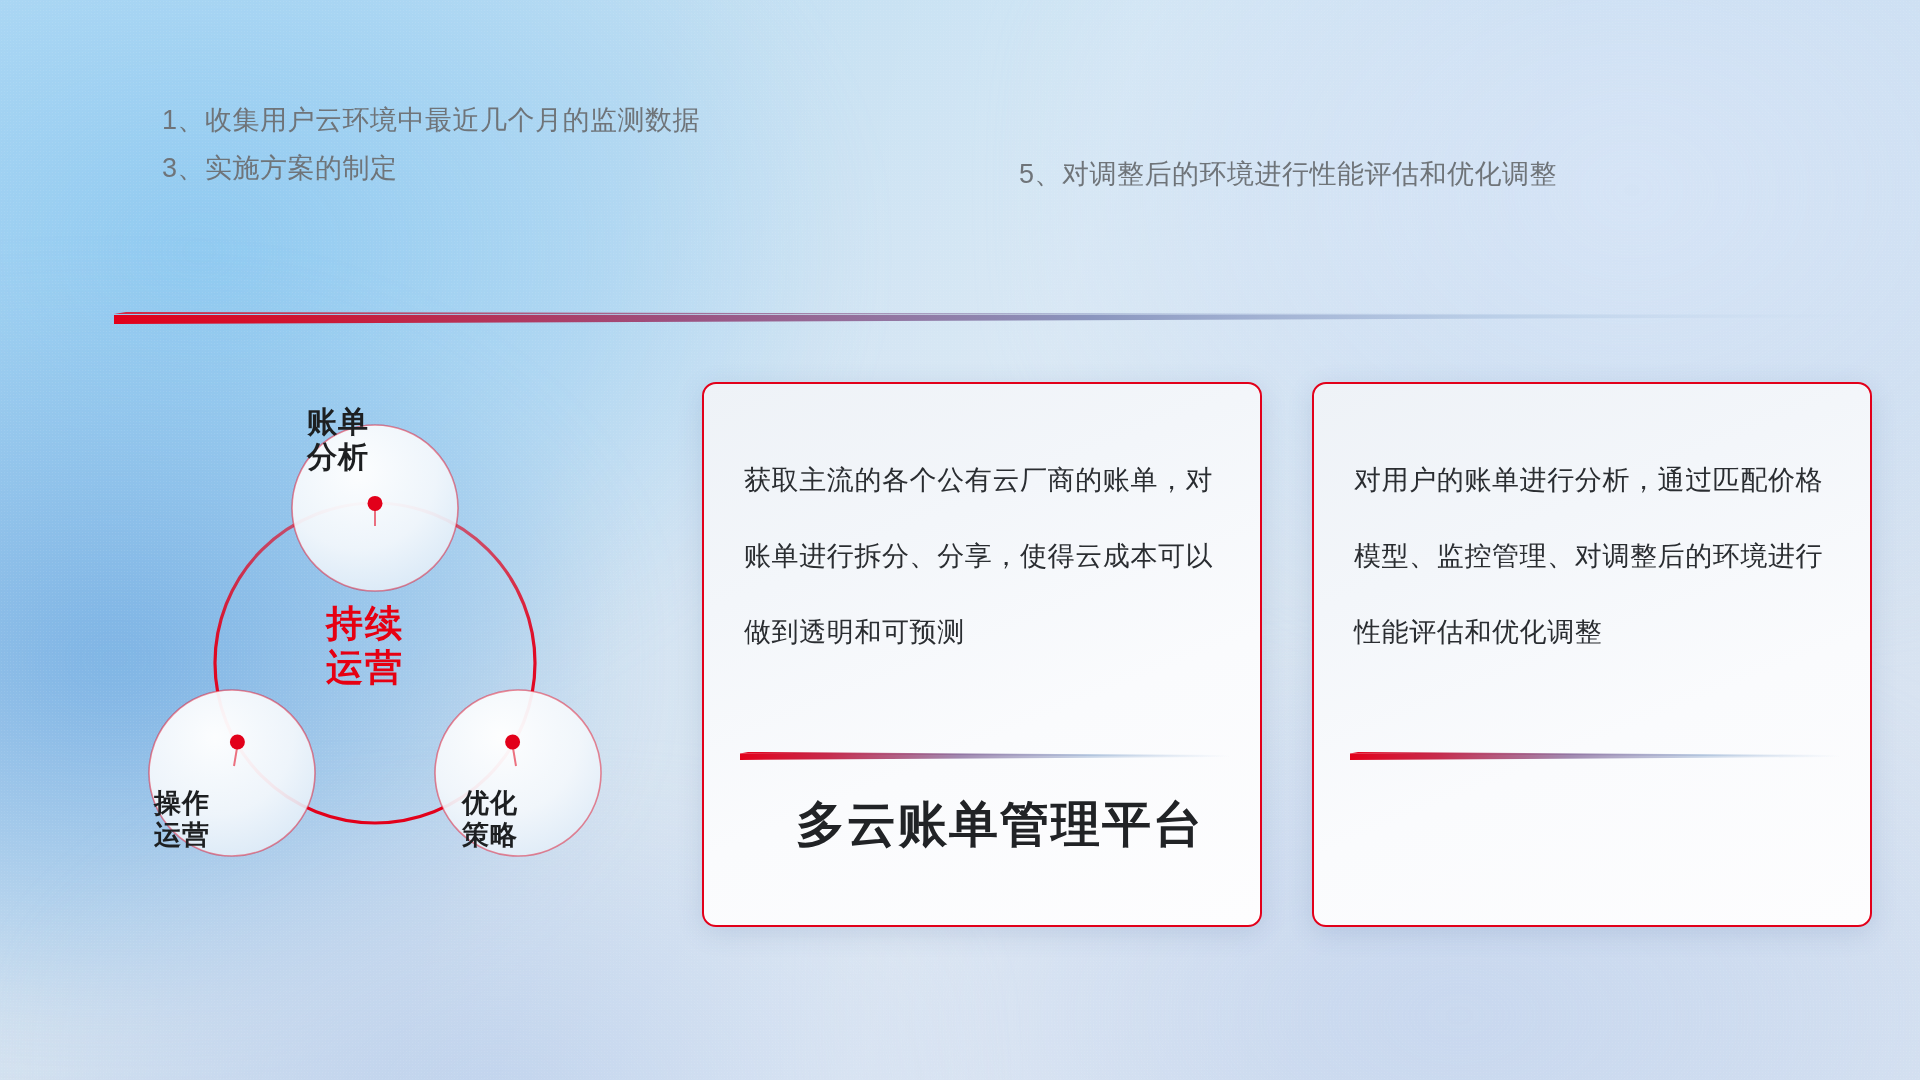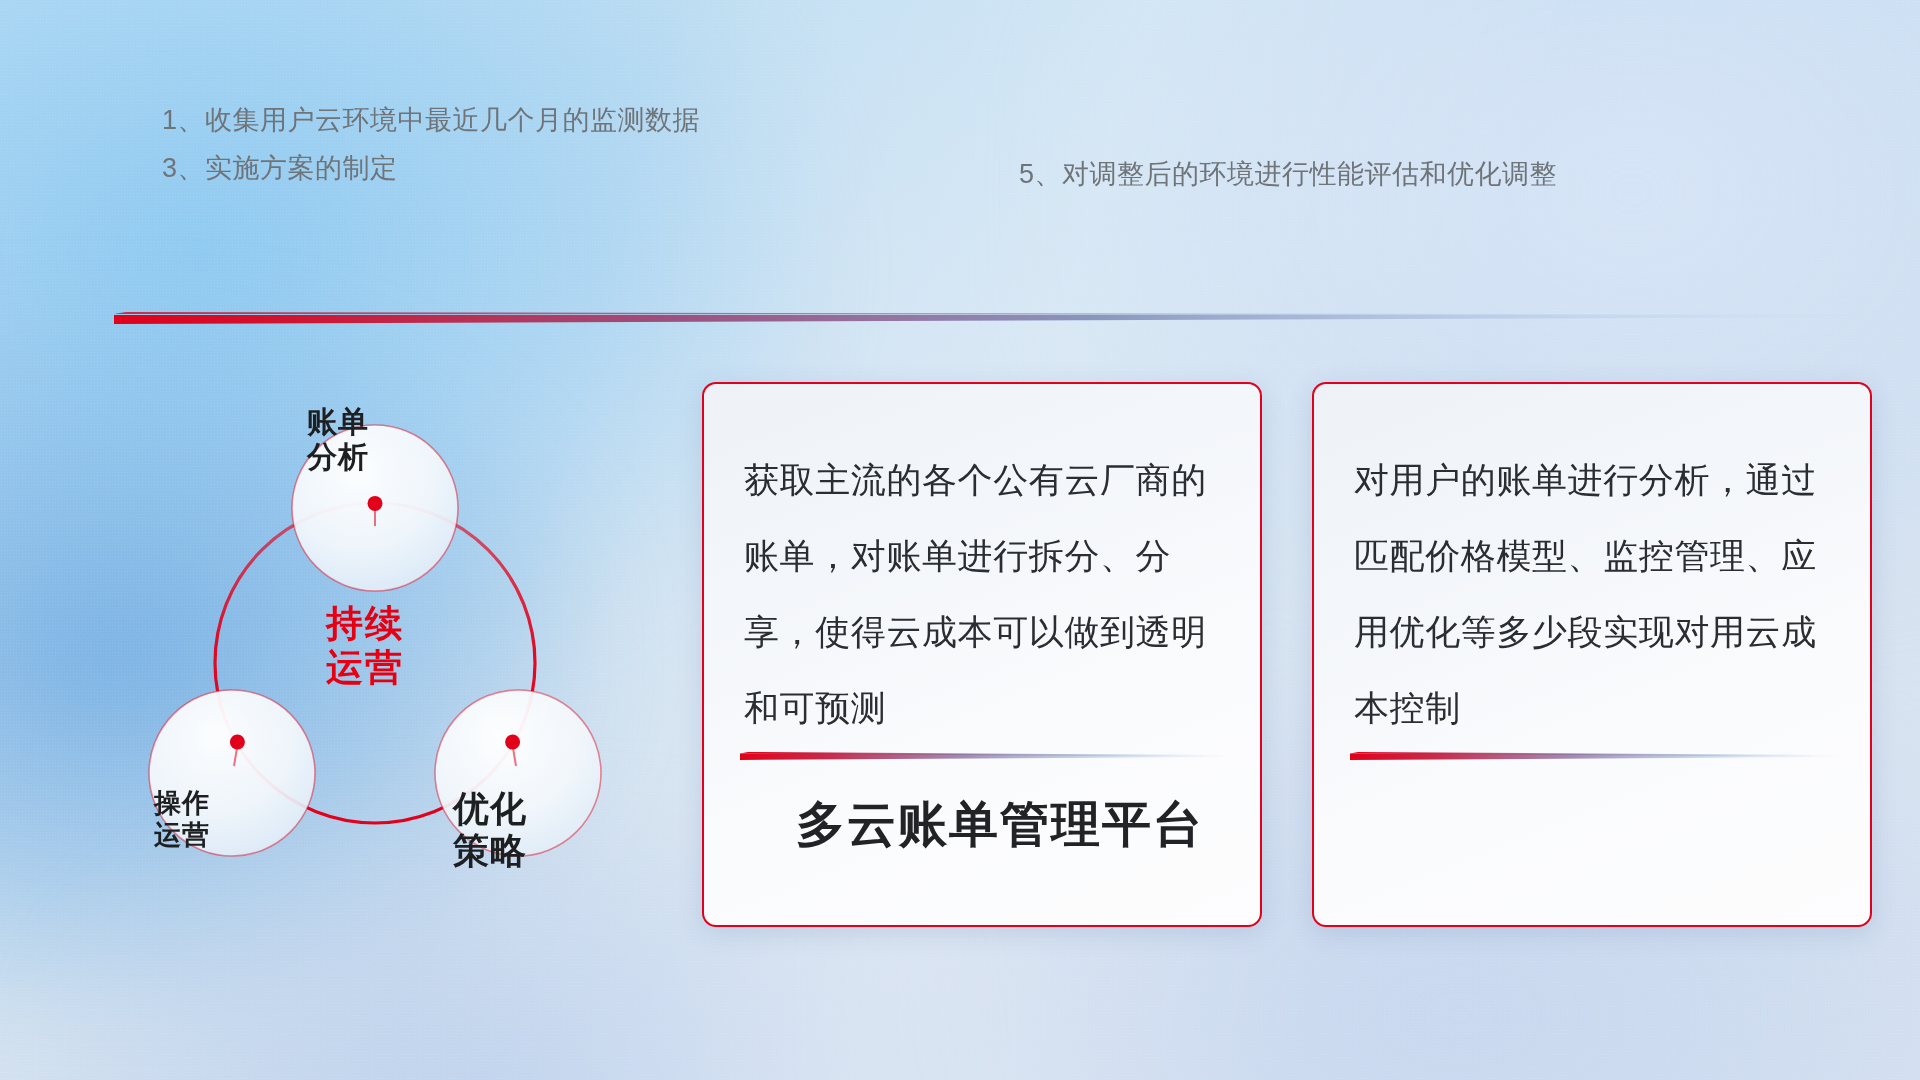--- a/index.html
+++ b/index.html
@@ -72,41 +72,41 @@
   
   .venn { position:absolute; left:96px; top:348px; width:530px; height:590px; }
   .venn svg { display:block; width:100%; height:100%; overflow:visible; }
 
   .venn-label {
     position:absolute; text-align:center; color:#1d1f21; font-weight:bold;
     line-height:1.18; white-space:pre-line; letter-spacing:1px;
   }
   .lbl-billing  { left:244px; top:404px;  width:160px; font-size:30px; }
   .lbl-ops      { left:88px;  top:788px;  width:160px; font-size:27px; }
-  .lbl-strategy { left:396px; top:788px;  width:160px; font-size:36px; }
+  .lbl-strategy { left:396px; top:788px;  width:160px; font-size:27px; }
   .lbl-center {
     left:256px; top:602px; width:190px; font-size:37px; color:#E60012;
     letter-spacing:2px;
   }
 
   
   .card {
     position:absolute; top:382px; width:560px; height:545px;
     border:2px solid #E2001A;
     border-radius:14px;
     background:linear-gradient(158deg,#eef2f7 0%, #f3f6fa 30%, #fafbfd 62%, #fdfdfe 100%);
     box-shadow:0 6px 26px rgba(60,95,150,0.16);
     overflow:hidden;
   }
   .card-1 { left:688px; }
   .card-2 { left:1298px; }
 
   .card-body {
     position:absolute; left:40px; right:34px; top:58px;
-    font-size:35px; color:#2a2d31; line-height:76px; letter-spacing:.6px;
+    font-size:27px; color:#2a2d31; line-height:76px; letter-spacing:.6px;
   }
   .card-rule {
     position:absolute; left:36px; top:368px; width:490px; height:9px;
   }
   .card-rule svg { display:block; width:100%; height:100%; }
   .card-title {
     position:absolute; left:0; right:0; top:408px;
     text-align:center; font-size:49px; font-weight:bold;
     color:#212326; letter-spacing:2px;padding-left:36px;
   }
@@ -210,21 +210,21 @@
           </linearGradient>
         </defs>
         <polygon points="0,1.5 8,0 490,3 490,5" fill="url(#cardGrad1)"></polygon>
         <polygon points="0,1.5 0,8 490,5 490,3" fill="url(#cardGrad1)"></polygon>
       </svg>
     </div>
     <div class="card-title">多云账单管理平台</div>
   </div>
 
   <div class="card card-2">
-    <div class="card-body">对用户的账单进行分析，通过匹配价格模型、监控管理、应用优化等多少段实现对用云成本控制</div>
+    <div class="card-body">对用户的账单进行分析，通过匹配价格模型、监控管理、对调整后的环境进行性能评估和优化调整</div>
     <div class="card-rule">
       <svg viewBox="0 0 490 9" preserveAspectRatio="none">
         <defs>
           <linearGradient id="cardGrad2" x1="0" y1="0" x2="1" y2="0">
             <stop offset="0" stop-color="#E2001A" stop-opacity="1"></stop>
             <stop offset="0.18" stop-color="#C42144" stop-opacity=".95"></stop>
             <stop offset="0.45" stop-color="#8C6E9E" stop-opacity=".8"></stop>
             <stop offset="0.72" stop-color="#9FB7D6" stop-opacity=".55"></stop>
             <stop offset="1" stop-color="#D6E3F1" stop-opacity="0"></stop>
           </linearGradient>

